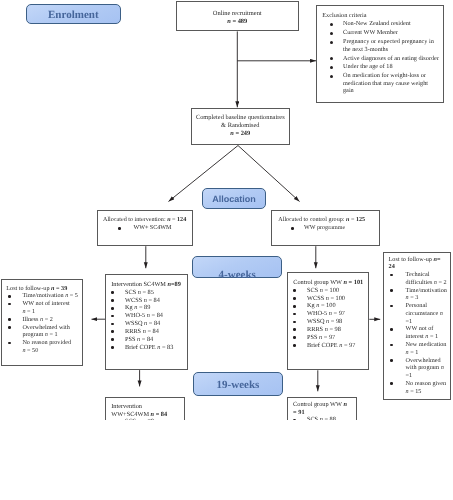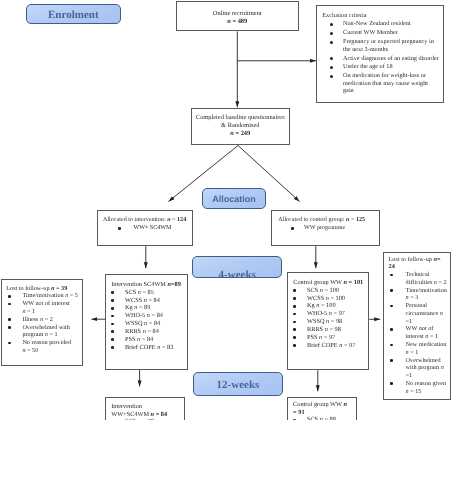--- a/index.html
+++ b/index.html
@@ -76,21 +76,21 @@
   <div class="badge serif" style="left:25.8px;top:4.4px;width:95px;height:19.9px;font-size:11px;padding-top:1px;">
     <span>Enrolment</span>
   </div>
   <div class="badge sans" style="left:202px;top:188.4px;width:64px;height:20.3px;font-size:9px;">
     <span>Allocation</span>
   </div>
   <div class="badge serif" style="left:192.2px;top:255.5px;width:90px;height:22.5px;font-size:11px;padding-top:17px;">
     <span>4-weeks</span>
   </div>
   <div class="badge serif" style="left:193.3px;top:372px;width:89.4px;height:23.6px;font-size:11px;padding-top:2.5px;">
-    <span>12-weeks</span>
+    <span>19-weeks</span>
   </div>
 
   <div class="box" style="left:175.5px;top:1.2px;width:123.5px;height:30.2px;">
     <div class="ctr" style="position:absolute;left:0;right:0;top:7.7px;font-size:6.45px;line-height:7.9px;">
       <div>Online recruitment</div>
       <div><i class="nv b">n</i><span class="b"> = 489</span></div>
     </div>
   </div>
 
   <div class="box" style="left:316.3px;top:4.5px;width:128.1px;height:98px;">

